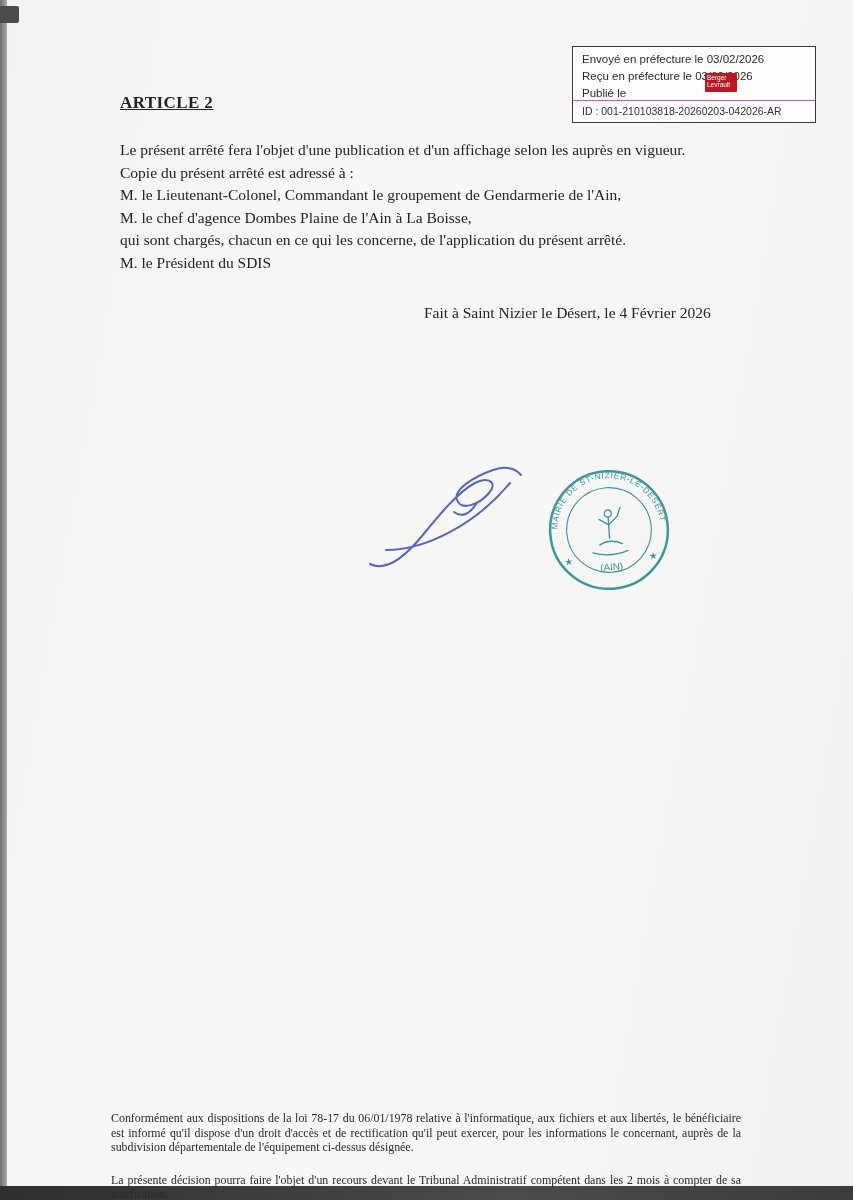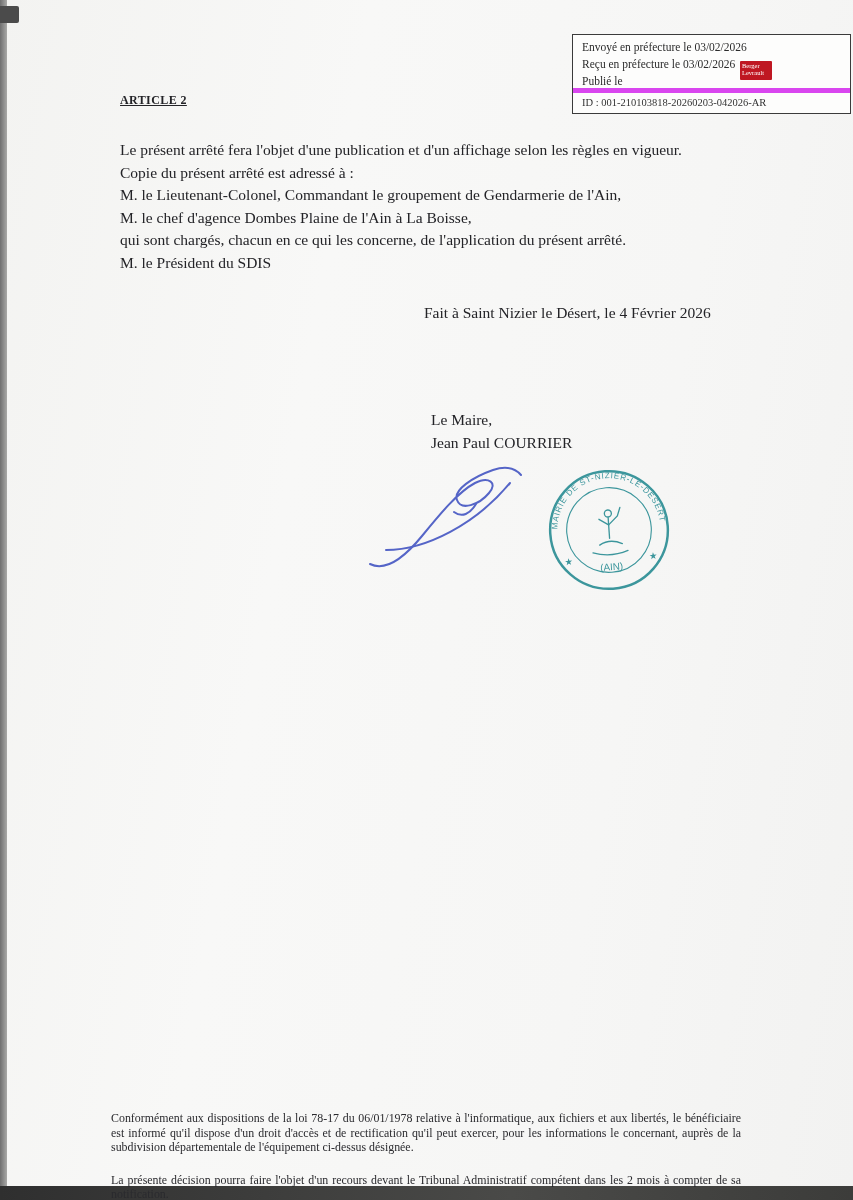--- a/index.html
+++ b/index.html
@@ -24,51 +24,51 @@
     position: absolute; left: 0; top: 6px; width: 19px; height: 17px;
     background: #4b4b4b; border-radius: 0 2px 2px 0;
   }
   .edge-bottom {
     position: absolute; left: 0; bottom: 0; width: 100%; height: 14px;
     background: linear-gradient(to right, #2f2f2f, #4a4a48 60%, #3c3c3a);
   }
 
   
   .pref-box {
-    position: absolute; left: 572px; top: 34px; width: 279px;
+    position: absolute; left: 572px; top: 46px; width: 244px;
     background: #fdfdfc;
     border: 1px solid #3b3b3b;
-    font-family: Liberation Serif, serif;
+    font-family: Liberation Sans, sans-serif;
     font-size: 11.5px;
     color: #2b2b2b;
   }
   .pref-line { padding: 4px 9px 1px; white-space: nowrap; }
   .pref-line.first { padding-top: 6px; }
   .pref-id {
-    border-top: 5px solid #d946ef;
+    border-top: 1px solid #d946ef;
     padding: 4px 9px 5px;
     font-size: 10.5px;
     white-space: nowrap;
     color: #333;
   }
   .bl-logo {
     position: absolute; right: 78px; top: 26px;
     width: 32px; height: 19px;
     background: #bf1722;
     color: #ffffff;
     font-size: 6.5px; line-height: 1.15;
     padding: 1px 2px;
     border-radius: 1px;
     text-align: left;
   }
 
   
   .article-heading {
     position: absolute; left: 120px; top: 93px;
-    font-size: 12px; font-weight: bold;
+    font-size: 17px; font-weight: bold;
     text-decoration: underline;
     letter-spacing: 0.4px;
   }
   .body-text {
     position: absolute; left: 120px; top: 139px; width: 630px;
     font-size: 15.5px; line-height: 22.6px;
   }
   .dateline {
     position: absolute; left: 424px; top: 304px;
     font-size: 15.5px;
@@ -109,34 +109,30 @@
     <div class="bl-logo">
       <div>Berger</div>
       <div>Levrault</div>
     </div>
     <div class="pref-id">ID : 001-210103818-20260203-042026-AR</div>
   </div>
 
   <div class="article-heading">ARTICLE 2</div>
 
   <div class="body-text">
-    <div>Le présent arrêté fera l'objet d'une publication et d'un affichage selon les règles en vigueur.</div>
+    <div>Le présent arrêté fera l'objet d'une publication et d'un affichage selon les auprès en vigueur.</div>
     <div>Copie du présent arrêté est adressé à :</div>
     <div>M. le Lieutenant-Colonel, Commandant le groupement de Gendarmerie de l'Ain,</div>
     <div>M. le chef d'agence Dombes Plaine de l'Ain à La Boisse,</div>
     <div>qui sont chargés, chacun en ce qui les concerne, de l'application du présent arrêté.</div>
     <div>M. le Président du SDIS</div>
   </div>
 
   <div class="dateline">Fait à Saint Nizier le Désert, le 4 Février 2026</div>
 
-  <div class="signer">
-    <div>Le Maire,</div>
-    <div>Jean Paul COURRIER</div>
-  </div>
 
   <svg class="signature" viewBox="0 0 192 142">
     <g fill="none" stroke="#3f51c1" stroke-width="2" stroke-linecap="round" opacity="0.88">
       <path d="M 12,112 C 28,120 46,106 64,84 C 82,62 100,40 117,31 C 131,24 140,31 131,41 C 121,53 103,59 99,48 C 95,38 115,25 135,18 C 147,14 157,16 163,23"></path>
       <path d="M 28,98 C 68,98 118,72 152,31"></path>
       <path d="M 96,60 C 104,66 112,62 118,52"></path>
     </g>
   </svg>
 
   <svg class="seal" viewBox="0 0 124 124">

